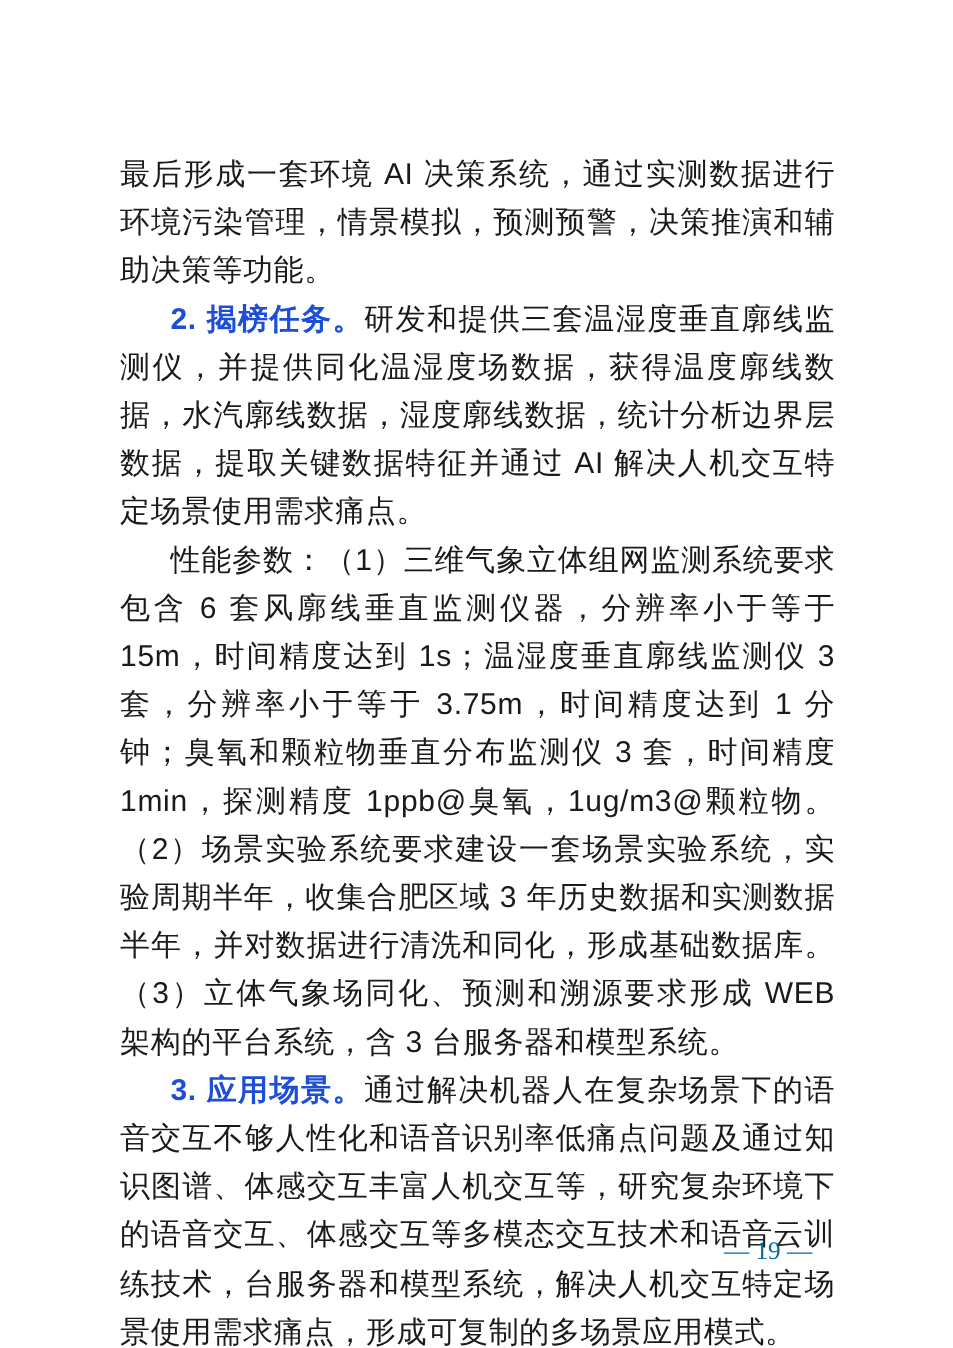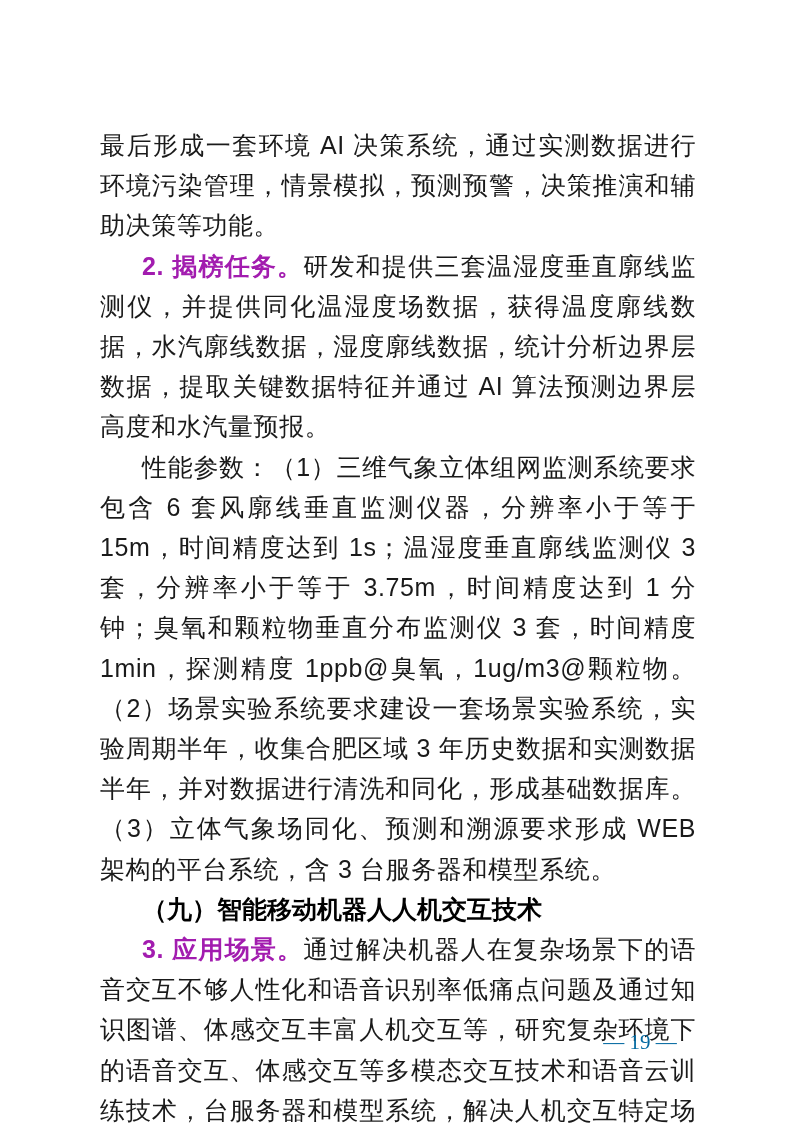--- a/index.html
+++ b/index.html
@@ -14,45 +14,44 @@
     line-height: 40.2px;
     color: #1a1a1a;
   }
   .p {
     margin: 0;
     text-align: justify;
     text-align-last: left;
     letter-spacing: 0.6px;
   }
   .indent { text-indent: 42px; }
-  .bold { font-weight: bold; color: #a21caf; }
+  .bold { font-weight: bold; color: #1d4ed8; }
   .heading { font-weight: bold; color: #000; text-indent: 42px; margin: 0; }
   .page-number {
     position: absolute;
     left: 600px;
     top: 1030px;
     width: 80px;
     text-align: center;
     font-family: "Liberation Serif", "DejaVu Serif", serif;
     font-size: 21px;
     color: #0369a1;
   }
 </style>
 </head>
 <body>
 
 <div class="page">
   <p class="p">
     <span>最后形成一套环境 AI 决策系统，通过实测数据进行环境污染管理，情景模拟，预测预警，决策推演和辅助决策等功能。</span>
   </p>
   <p class="p indent">
-    <span class="bold">2. 揭榜任务。</span><span>研发和提供三套温湿度垂直廓线监测仪，并提供同化温湿度场数据，获得温度廓线数据，水汽廓线数据，湿度廓线数据，统计分析边界层数据，提取关键数据特征并通过 AI 算法预测边界层高度和水汽量预报。</span>
+    <span class="bold">2. 揭榜任务。</span><span>研发和提供三套温湿度垂直廓线监测仪，并提供同化温湿度场数据，获得温度廓线数据，水汽廓线数据，湿度廓线数据，统计分析边界层数据，提取关键数据特征并通过 AI 解决人机交互特定场景使用需求痛点。</span>
   </p>
   <p class="p indent">
     <span>性能参数：（1）三维气象立体组网监测系统要求包含 6 套风廓线垂直监测仪器，分辨率小于等于 15m，时间精度达到 1s；温湿度垂直廓线监测仪 3 套，分辨率小于等于 3.75m，时间精度达到 1 分钟；臭氧和颗粒物垂直分布监测仪 3 套，时间精度 1min，探测精度 1ppb@臭氧，1ug/m3@颗粒物。（2）场景实验系统要求建设一套场景实验系统，实验周期半年，收集合肥区域 3 年历史数据和实测数据半年，并对数据进行清洗和同化，形成基础数据库。（3）立体气象场同化、预测和溯源要求形成 WEB 架构的平台系统，含 3 台服务器和模型系统。</span>
   </p>
-  <p class="heading">（九）智能移动机器人人机交互技术</p>
   <p class="p indent">
     <span class="bold">3. 应用场景。</span><span>通过解决机器人在复杂场景下的语音交互不够人性化和语音识别率低痛点问题及通过知识图谱、体感交互丰富人机交互等，研究复杂环境下的语音交互、体感交互等多模态交互技术和语音云训练技术，台服务器和模型系统，解决人机交互特定场景使用需求痛点，形成可复制的多场景应用模式。</span>
   </p>
 </div>
 
 <div class="page-number">— 19 —</div>
 
 </body></html>

